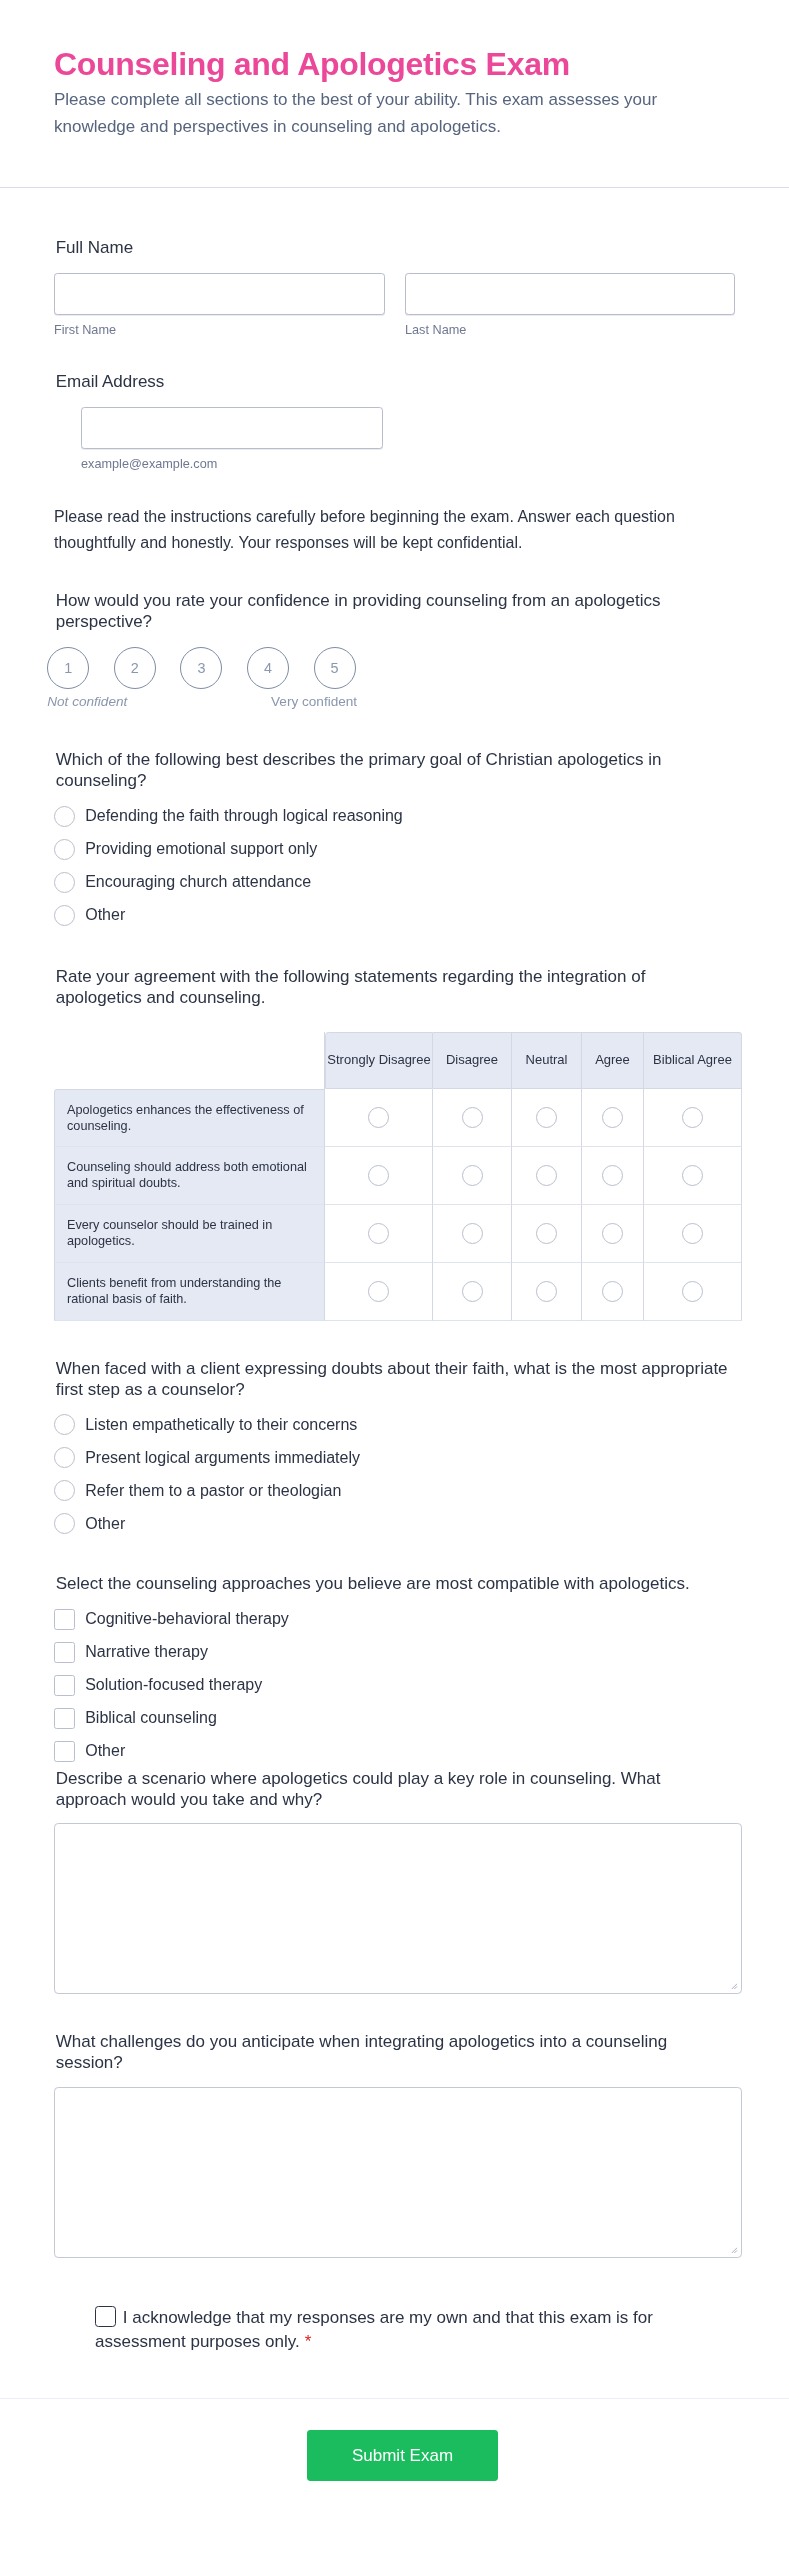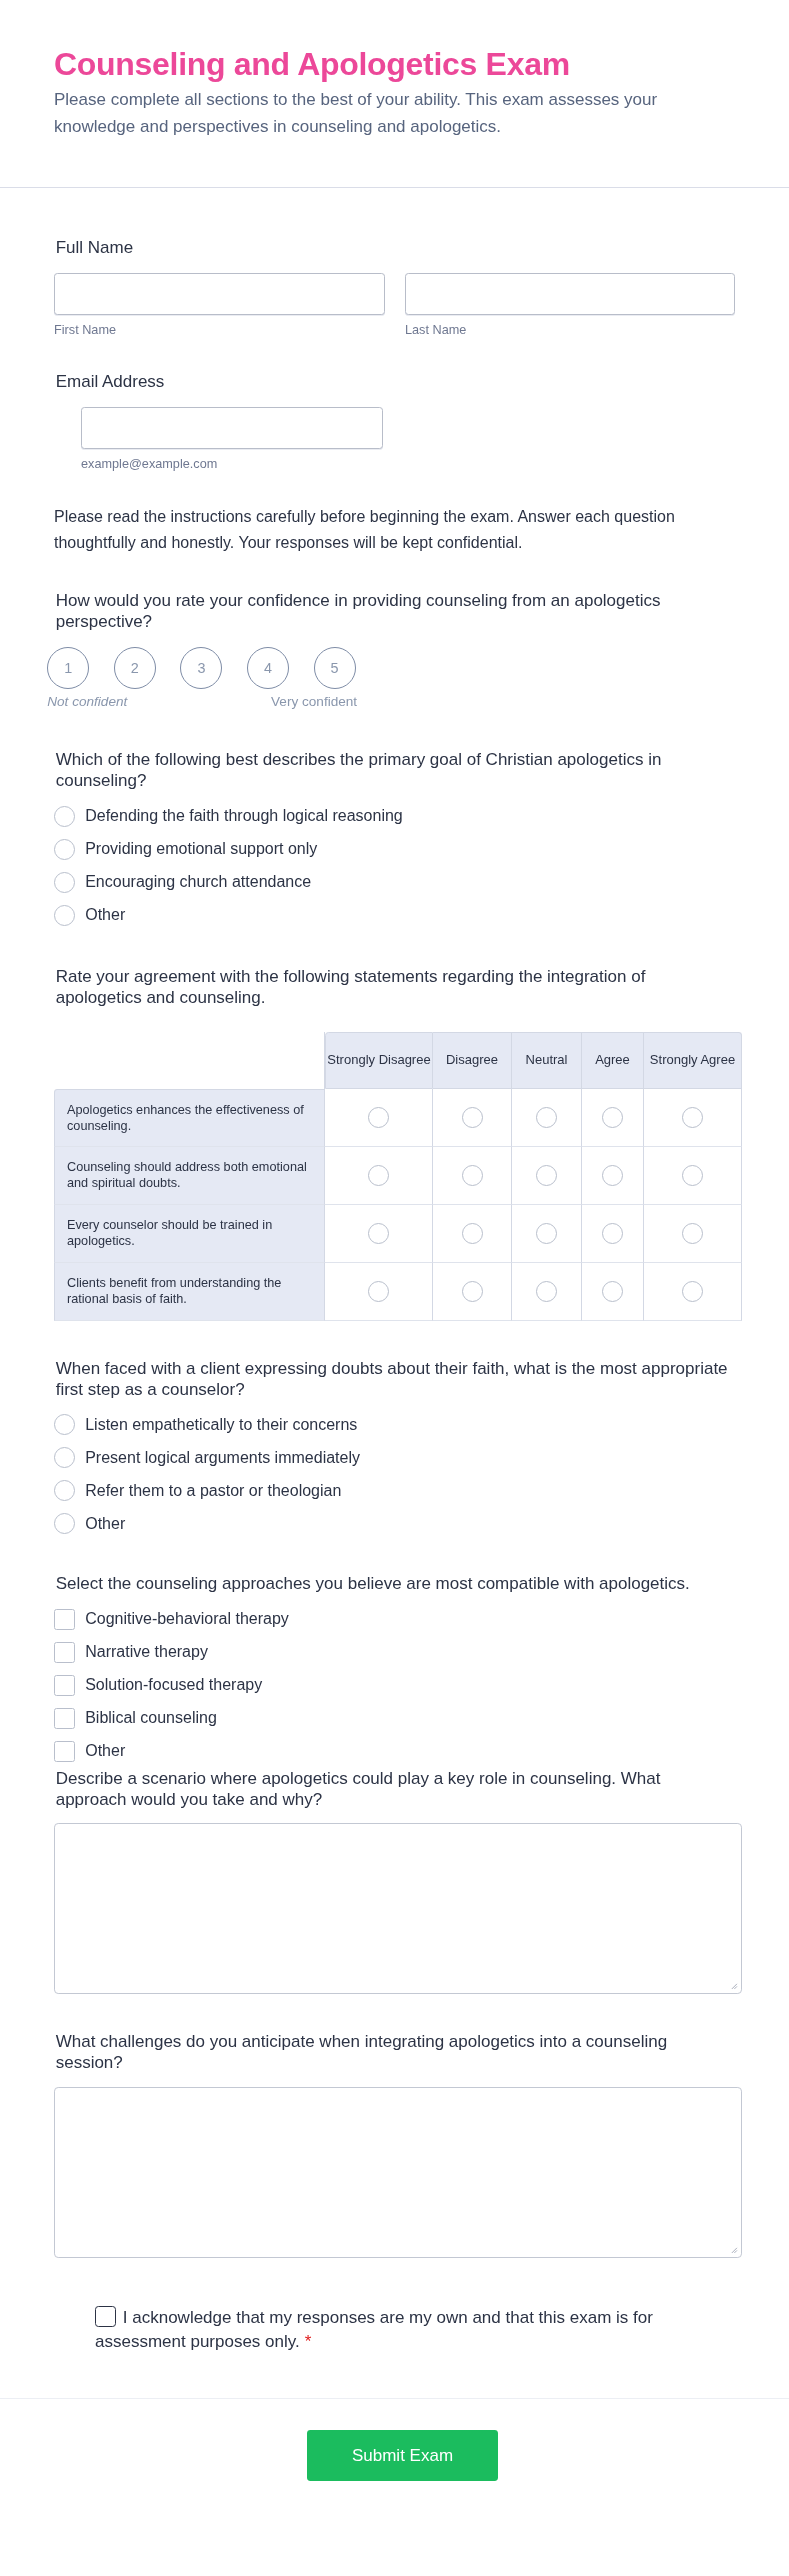--- a/index.html
+++ b/index.html
@@ -136,21 +136,21 @@
           <col style="width:62px">
           <col style="width:98px">
       </colgroup>
       <tbody>
           <tr>
         <th class="blank"></th>
         <th class="first">Strongly Disagree</th>
         <th>Disagree</th>
         <th>Neutral</th>
         <th>Agree</th>
-        <th class="last">Strongly Agree</th>
+        <th class="last">Biblical Agree</th>
       </tr>
       <tr class="r0">
         <td class="rowlabel">Apologetics enhances the effectiveness of counseling.</td>
         <td><span class="mradio"></span></td>
         <td><span class="mradio"></span></td>
         <td><span class="mradio"></span></td>
         <td><span class="mradio"></span></td>
         <td><span class="mradio"></span></td>
       </tr>
       <tr>

